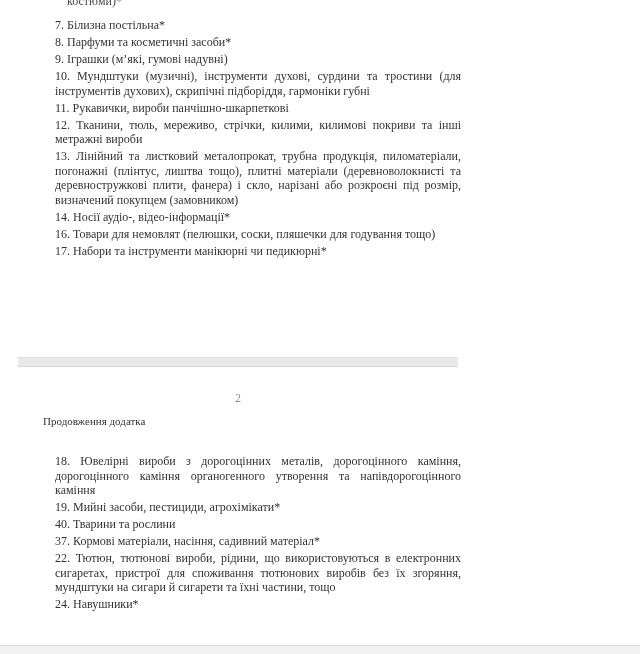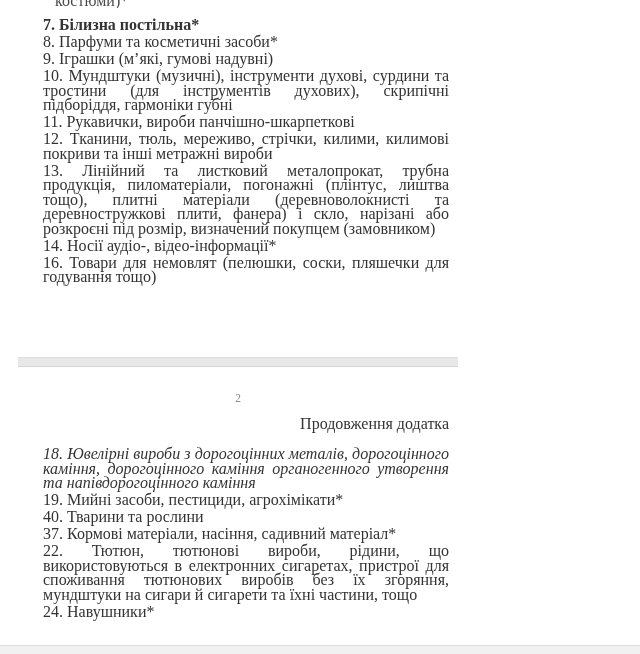--- a/index.html
+++ b/index.html
@@ -14,23 +14,23 @@
   .viewer {
     position: relative;
     width: 640px;
     height: 654px;
     background: #ffffff;
   }
   
   .text-block {
     position: absolute;
     width: 406px;
-    left: 43px;
+    left: 55px;
     color: #333333;
-    font-size: 16px;
+    font-size: 12px;
     line-height: 14.5px;
     text-align: justify;
     filter: blur(0.25px);
   }
   .text-block p {
     margin: 2.5px 0 0 0;
   }
   
   .clipped-top {
     height: 8px;
@@ -66,23 +66,22 @@
     text-align: center;
     color: #8d8d8d;
     font-size: 11.5px;
     filter: blur(0.2px);
   }
   .continuation {
     position: absolute;
     left: 43px;
     top: 415px;
     width: 406px;
-    text-align: right;
     color: #333333;
-    font-size: 16px;
+    font-size: 11px;
     filter: blur(0.25px);
   }
 
   
   .bottom-bar {
     position: absolute;
     left: 0;
     top: 645px;
     width: 640px;
     height: 9px;
@@ -93,38 +92,39 @@
 </style>
 </head>
 <body>
 
 <div class="viewer">
 
   <div class="text-block" id="page1-content">
     <div class="clipped-top">
       <p>костюми)*</p>
     </div>
-    <p style="margin-top:10px;font-weight:bold;">7. Білизна постільна*</p>
+    <p style="margin-top:10px;">7. Білизна постільна*</p>
     <p>8. Парфуми та косметичні засоби*</p>
     <p>9. Іграшки (м’які, гумові надувні)</p>
     <p>10. Мундштуки (музичні), інструменти духові, сурдини та тростини (для інструментів духових), скрипічні підборіддя, гармоніки губні</p>
     <p>11. Рукавички, вироби панчішно-шкарпеткові</p>
     <p>12. Тканини, тюль, мереживо, стрічки, килими, килимові покриви та інші метражні вироби</p>
     <p>13. Лінійний та листковий металопрокат, трубна продукція, пиломатеріали, погонажні (плінтус, лиштва тощо), плитні матеріали (деревноволокнисті та деревностружкові плити, фанера) і скло, нарізані або розкроєні під розмір, визначений покупцем (замовником)</p>
     <p>14. Носії аудіо-, відео-інформації*</p>
     <p>16. Товари для немовлят (пелюшки, соски, пляшечки для годування тощо)</p>
+    <p>17. Набори та інструменти манікюрні чи педикюрні*</p>
   </div>
 
   <div class="page-gap"></div>
 
   <div class="page-number">2</div>
   <div class="continuation">Продовження додатка</div>
 
   <div class="text-block" id="page2-content">
-    <p style="margin-top:0;font-style:italic;">18. Ювелірні вироби з дорогоцінних металів, дорогоцінного каміння, дорогоцінного каміння органогенного утворення та напівдорогоцінного каміння</p>
+    <p style="margin-top:7px;">18. Ювелірні вироби з дорогоцінних металів, дорогоцінного каміння, дорогоцінного каміння органогенного утворення та напівдорогоцінного каміння</p>
     <p>19. Мийні засоби, пестициди, агрохімікати*</p>
     <p>40. Тварини та рослини</p>
     <p>37. Кормові матеріали, насіння, садивний матеріал*</p>
     <p>22. Тютюн, тютюнові вироби, рідини, що використовуються в електронних сигаретах, пристрої для споживання тютюнових виробів без їх згоряння, мундштуки на сигари й сигарети та їхні частини, тощо</p>
     <p>24. Навушники*</p>
   </div>
 
   <div class="bottom-bar"></div>
 
 </div>

